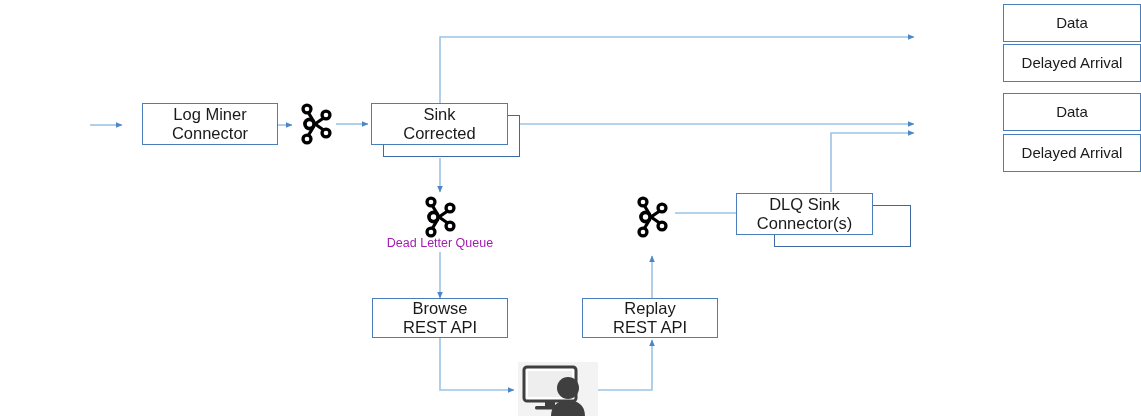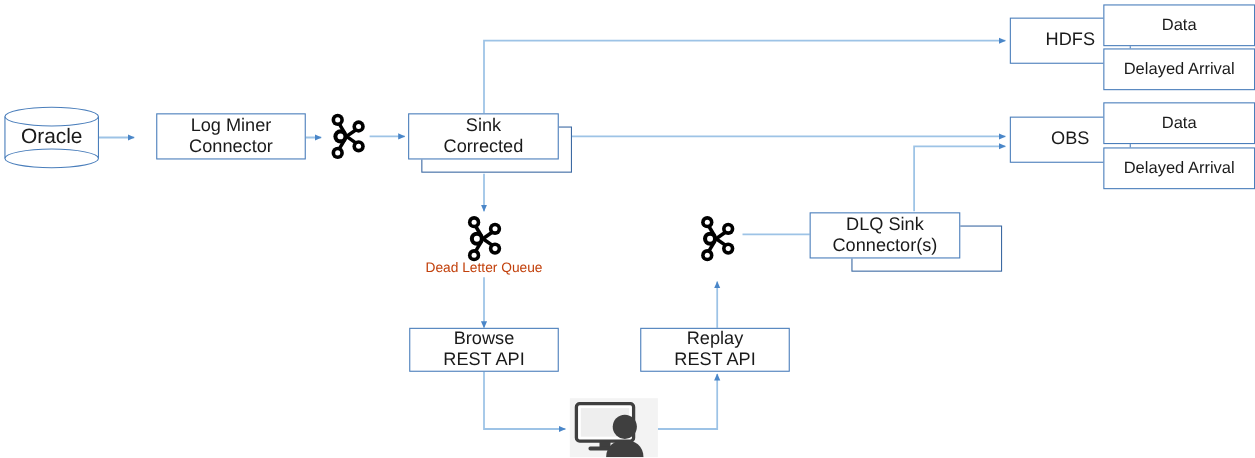--- a/index.html
+++ b/index.html
@@ -88,21 +88,21 @@
     justify-content: center;
     color: #1a1a1a;
   }
   .kafka {
     position: absolute;
     z-index: 6;
   }
   .caption {
     position: absolute;
     text-align: center;
-    color: #c2410c;
+    color: #a21caf;
     z-index: 6;
     white-space: nowrap;
   }
   .userbox {
     position: absolute;
     z-index: 6;
     background: #f4f4f4;
   }
   .f17 { font-size: 16.5px; }
   .f15 { font-size: 15px; }
@@ -141,26 +141,20 @@
       <path d="M598,390 L652,390 L652,340" marker-end="url(#ah)"></path>
 
       <path d="M652,300 L652,256" marker-end="url(#ah)"></path>
 
       <path d="M675,213 L758,213" marker-end="url(#ah)"></path>
 
       <path d="M831,192 L831,133 L914,133" marker-end="url(#ah)"></path>
     </g>
   </svg>
 
-  <div class="cylinder" style="left:4px; top:97px; width:86px; height:56px;">
-    <div class="cyl-body"></div>
-    <div class="cyl-bot"></div>
-    <div class="cyl-top"></div>
-    <div class="cyl-text f19">Oracle</div>
-  </div>
 
   <div class="node f17" style="left:142px; top:103px; width:136px; height:42px;">
     <span class="lbl">Log Miner
 Connector</span>
   </div>
 
   <div class="kafka" style="left:294px; top:100px; width:42px; height:48px;">
     <svg viewBox="0 0 42 48" width="42" height="48" xmlns="http://www.w3.org/2000/svg">
       <g stroke="#000000" stroke-width="3.2" fill="none">
         <line x1="14" y1="12" x2="20" y2="22"></line>
@@ -184,33 +178,27 @@
       </g>
     </svg>
   </div>
 
   <div class="shadow" style="left:383px; top:115px; width:137px; height:42px;"></div>
   <div class="node f17" style="left:371px; top:103px; width:137px; height:42px;">
     <span class="lbl">Sink
 Corrected</span>
   </div>
 
-  <div class="node f17" style="left:918px; top:16px; width:110px; height:42px;">
-    <span class="lbl">HDFS</span>
-  </div>
   <div class="node f15" style="left:1003px; top:4px; width:138px; height:38px;">
     <span class="lbl">Data</span>
   </div>
   <div class="node f15" style="left:1003px; top:44px; width:138px; height:38px;">
     <span class="lbl">Delayed Arrival</span>
   </div>
 
-  <div class="node f17" style="left:918px; top:106px; width:110px; height:42px;">
-    <span class="lbl">OBS</span>
-  </div>
   <div class="node f15" style="left:1003px; top:93px; width:138px; height:38px;">
     <span class="lbl">Data</span>
   </div>
   <div class="node f15" style="left:1003px; top:134px; width:138px; height:38px;">
     <span class="lbl">Delayed Arrival</span>
   </div>
 
   <div class="kafka" style="left:418px; top:193px; width:42px; height:48px;">
     <svg viewBox="0 0 42 48" width="42" height="48" xmlns="http://www.w3.org/2000/svg">
       <g stroke="#000000" stroke-width="3.2" fill="none">

